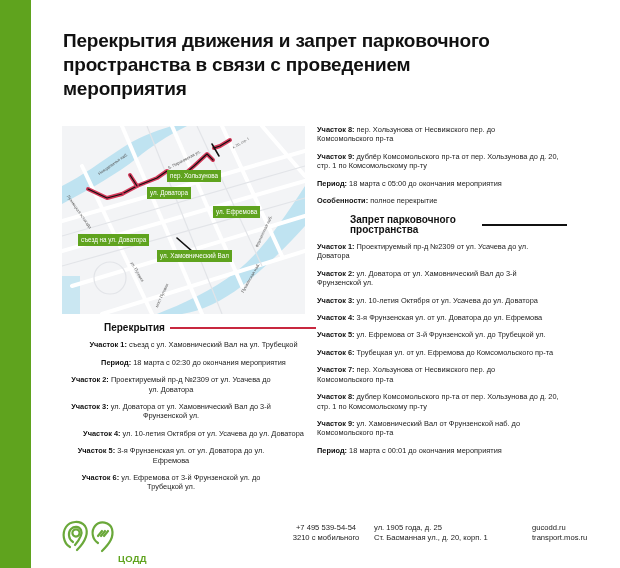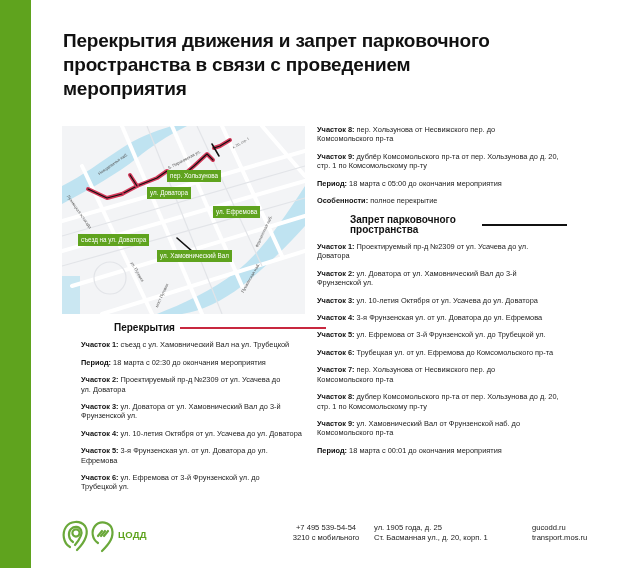--- a/index.html
+++ b/index.html
@@ -3,30 +3,30 @@
 <meta charset="utf-8">
 <style>
   * { box-sizing: border-box; margin: 0; padding: 0; }
   html, body { width: 620px; height: 568px; background: #ffffff; overflow: hidden; }
   body { position: relative; font-family: "Liberation Sans", "DejaVu Sans", sans-serif; color: #1a1a1a; }
   .green-bar { position: absolute; left: 0; top: 0; width: 31px; height: 568px; background: #5fa31e; }
   .title { position: absolute; left: 63px; top: 29px; width: 440px; font-size: 19px; font-weight: bold; line-height: 24px; color: #111; letter-spacing: -0.2px; }
   .map { position: absolute; left: 62px; top: 126px; width: 243px; height: 188px; background: #f4f5f7; overflow: hidden; }
   .map svg { position: absolute; left: 0; top: 0; }
   .col { position: absolute; font-size: 7.4px; line-height: 9.3px; color: #222; }
-  .col-left { left: 81px; top: 323px; width: 245px; }
+  .col-left { left: 71px; top: 323px; width: 245px; text-align: center; }
   .col-right { left: 317px; top: 125px; width: 250px; }
   .item { margin-bottom: 8.2px; }
   .item b { font-weight: bold; color: #111; }
   .sec-head { display: flex; align-items: center; font-weight: bold; margin-bottom: 8px; font-size: 10px; color: #111; padding-left: 33px; }
   .sec-head .line { flex: 1; height: 2px; margin-left: 5px; }
   .line-red { background: #c8283f; }
   .line-black { background: #111; height: 2px; }
   .logo { position: absolute; left: 60px; top: 515px; width: 100px; height: 40px; }
-  .logo-text { position: absolute; left: 118px; top: 529px; font-size: 9.5px; font-weight: bold; color: #5fa31e; letter-spacing: 0.3px; }
+  .logo-text { position: absolute; left: 118px; top: 553px; font-size: 9.5px; font-weight: bold; color: #5fa31e; letter-spacing: 0.3px; }
   .contact { position: absolute; font-size: 7.6px; line-height: 9.6px; color: #222; }
   .c1 { left: 285px; top: 523px; text-align: center; width: 82px; }
   .c2 { left: 374px; top: 523px; width: 140px; }
   .c3 { left: 512px; top: 523px; width: 80px; margin-left: 20px; }
   .map-label { position: absolute; background: #5fa31e; color: #fff; font-size: 6.3px; padding: 2px 3px; white-space: nowrap; line-height: 8px; }
   .street { position: absolute; font-size: 4.2px; color: #555; white-space: nowrap; transform-origin: left top; }
 </style>
 </head>
 <body>
 

